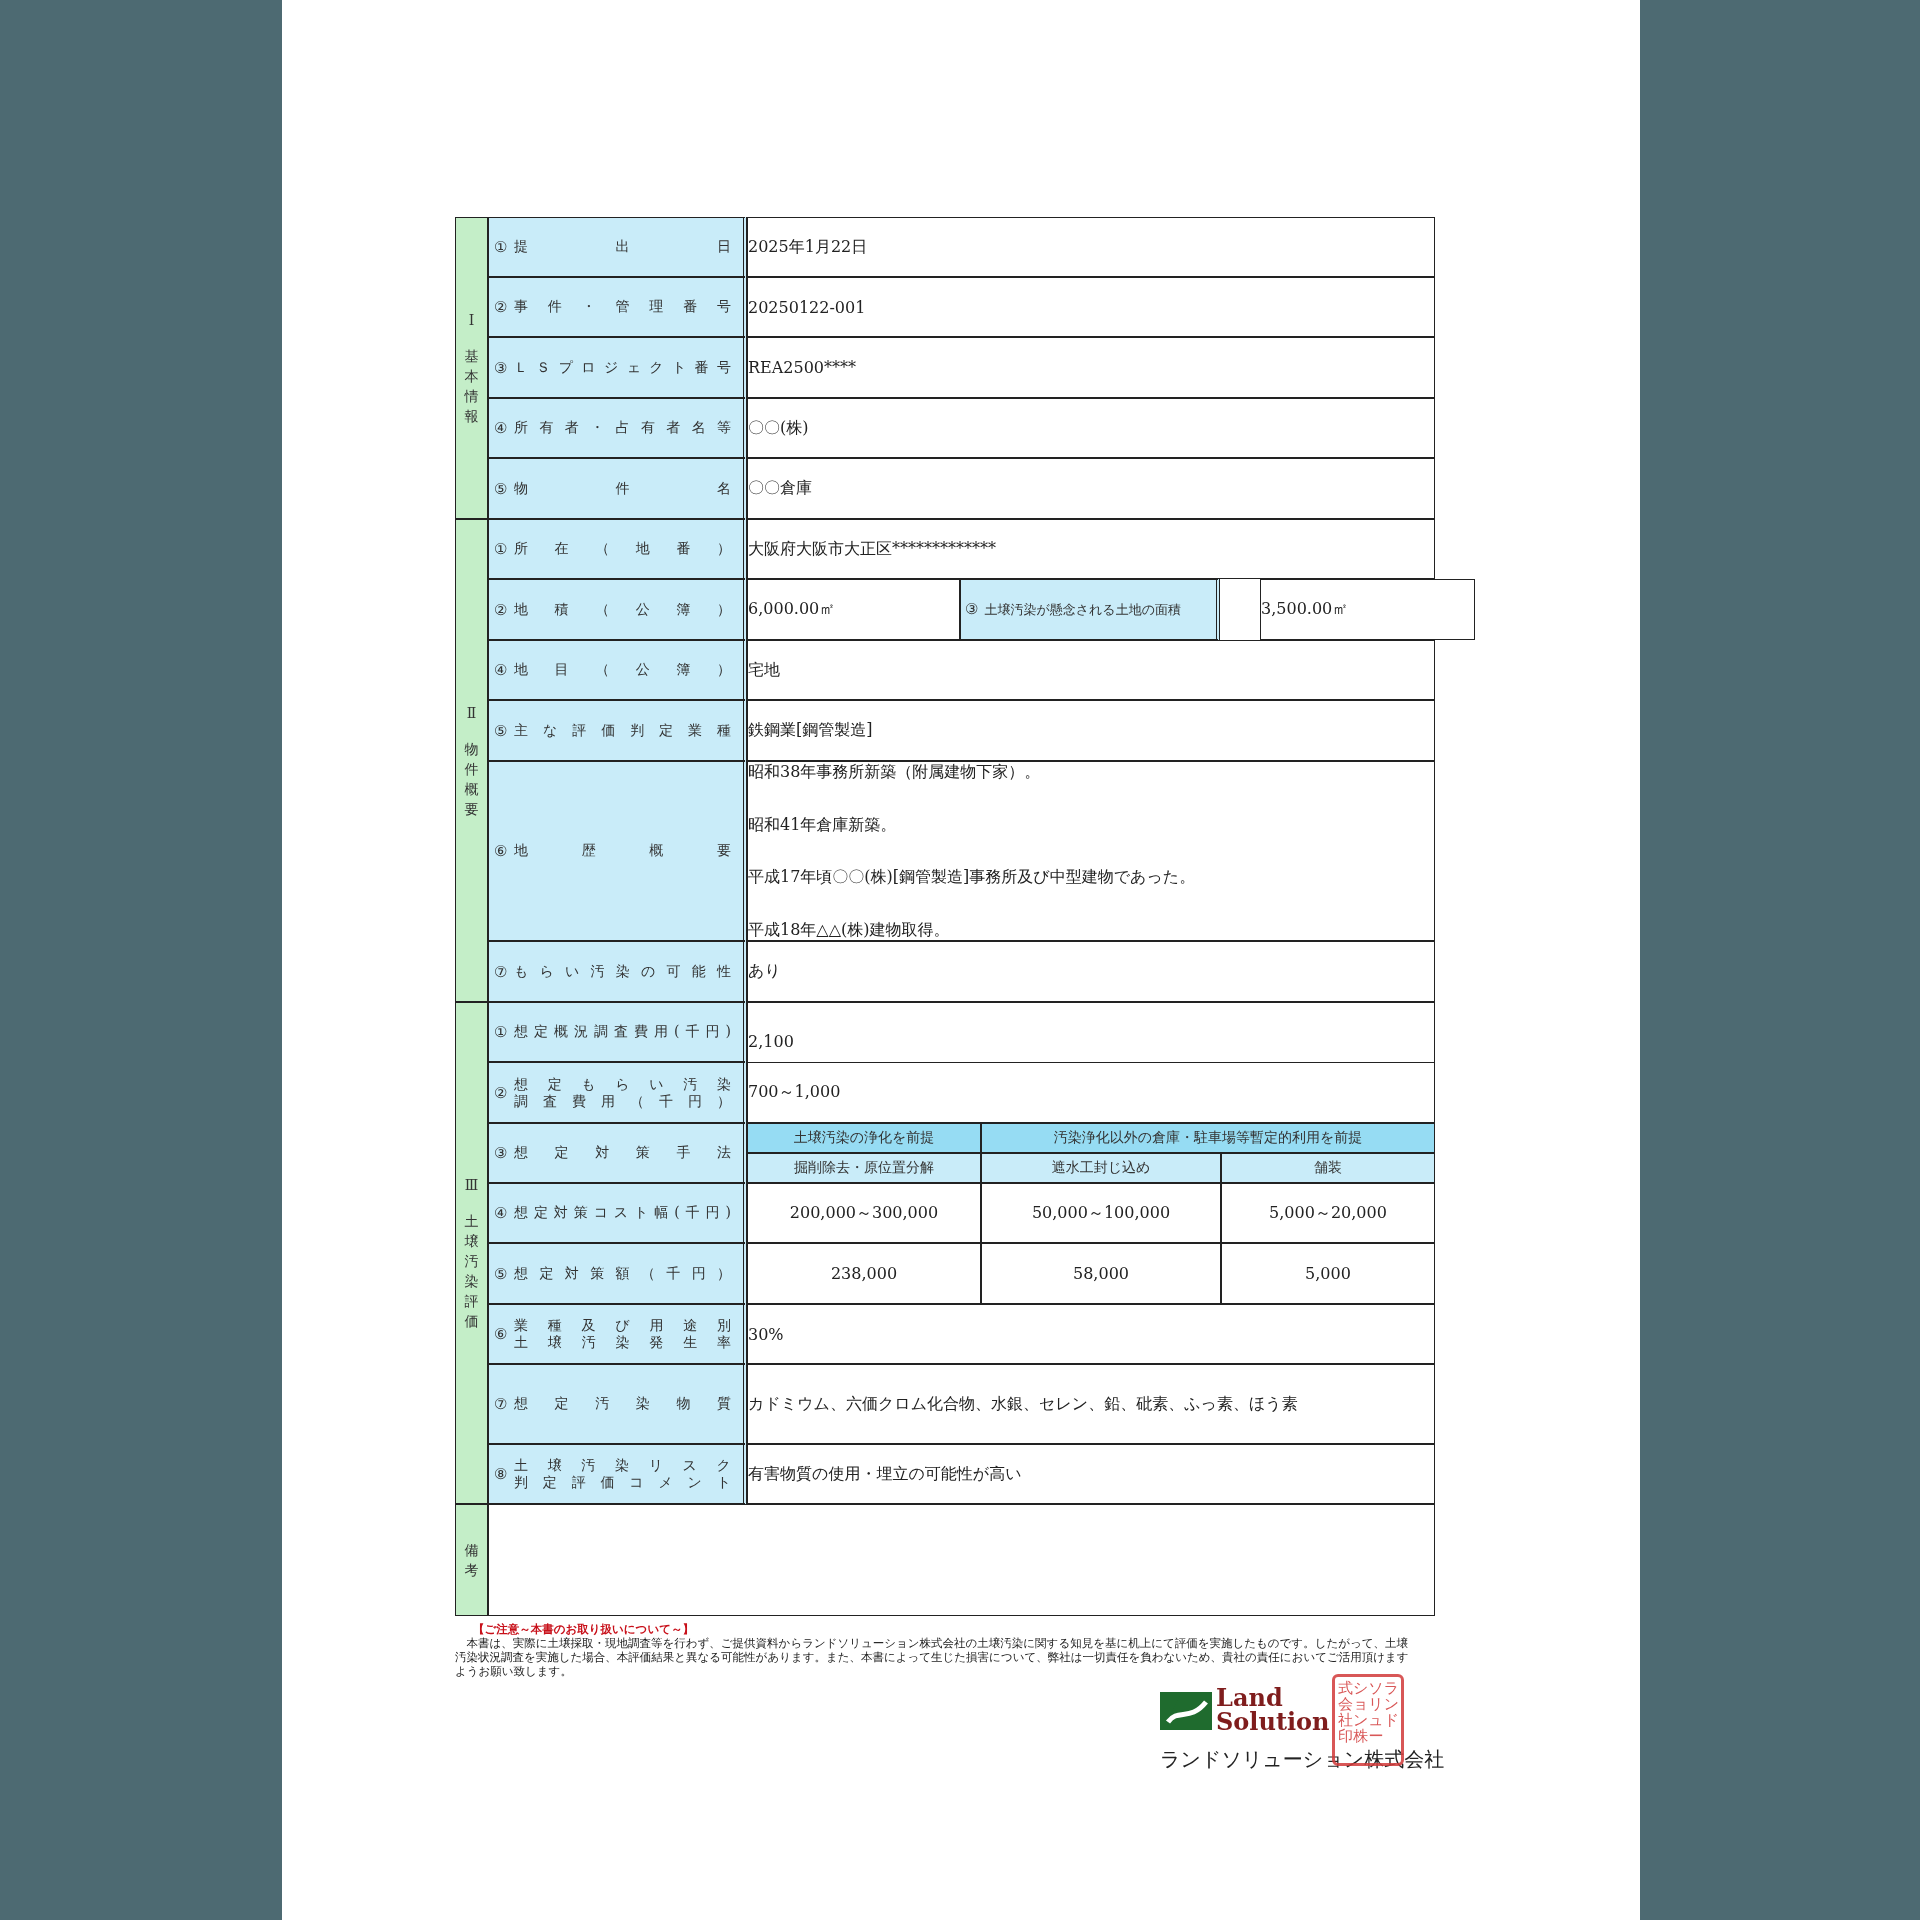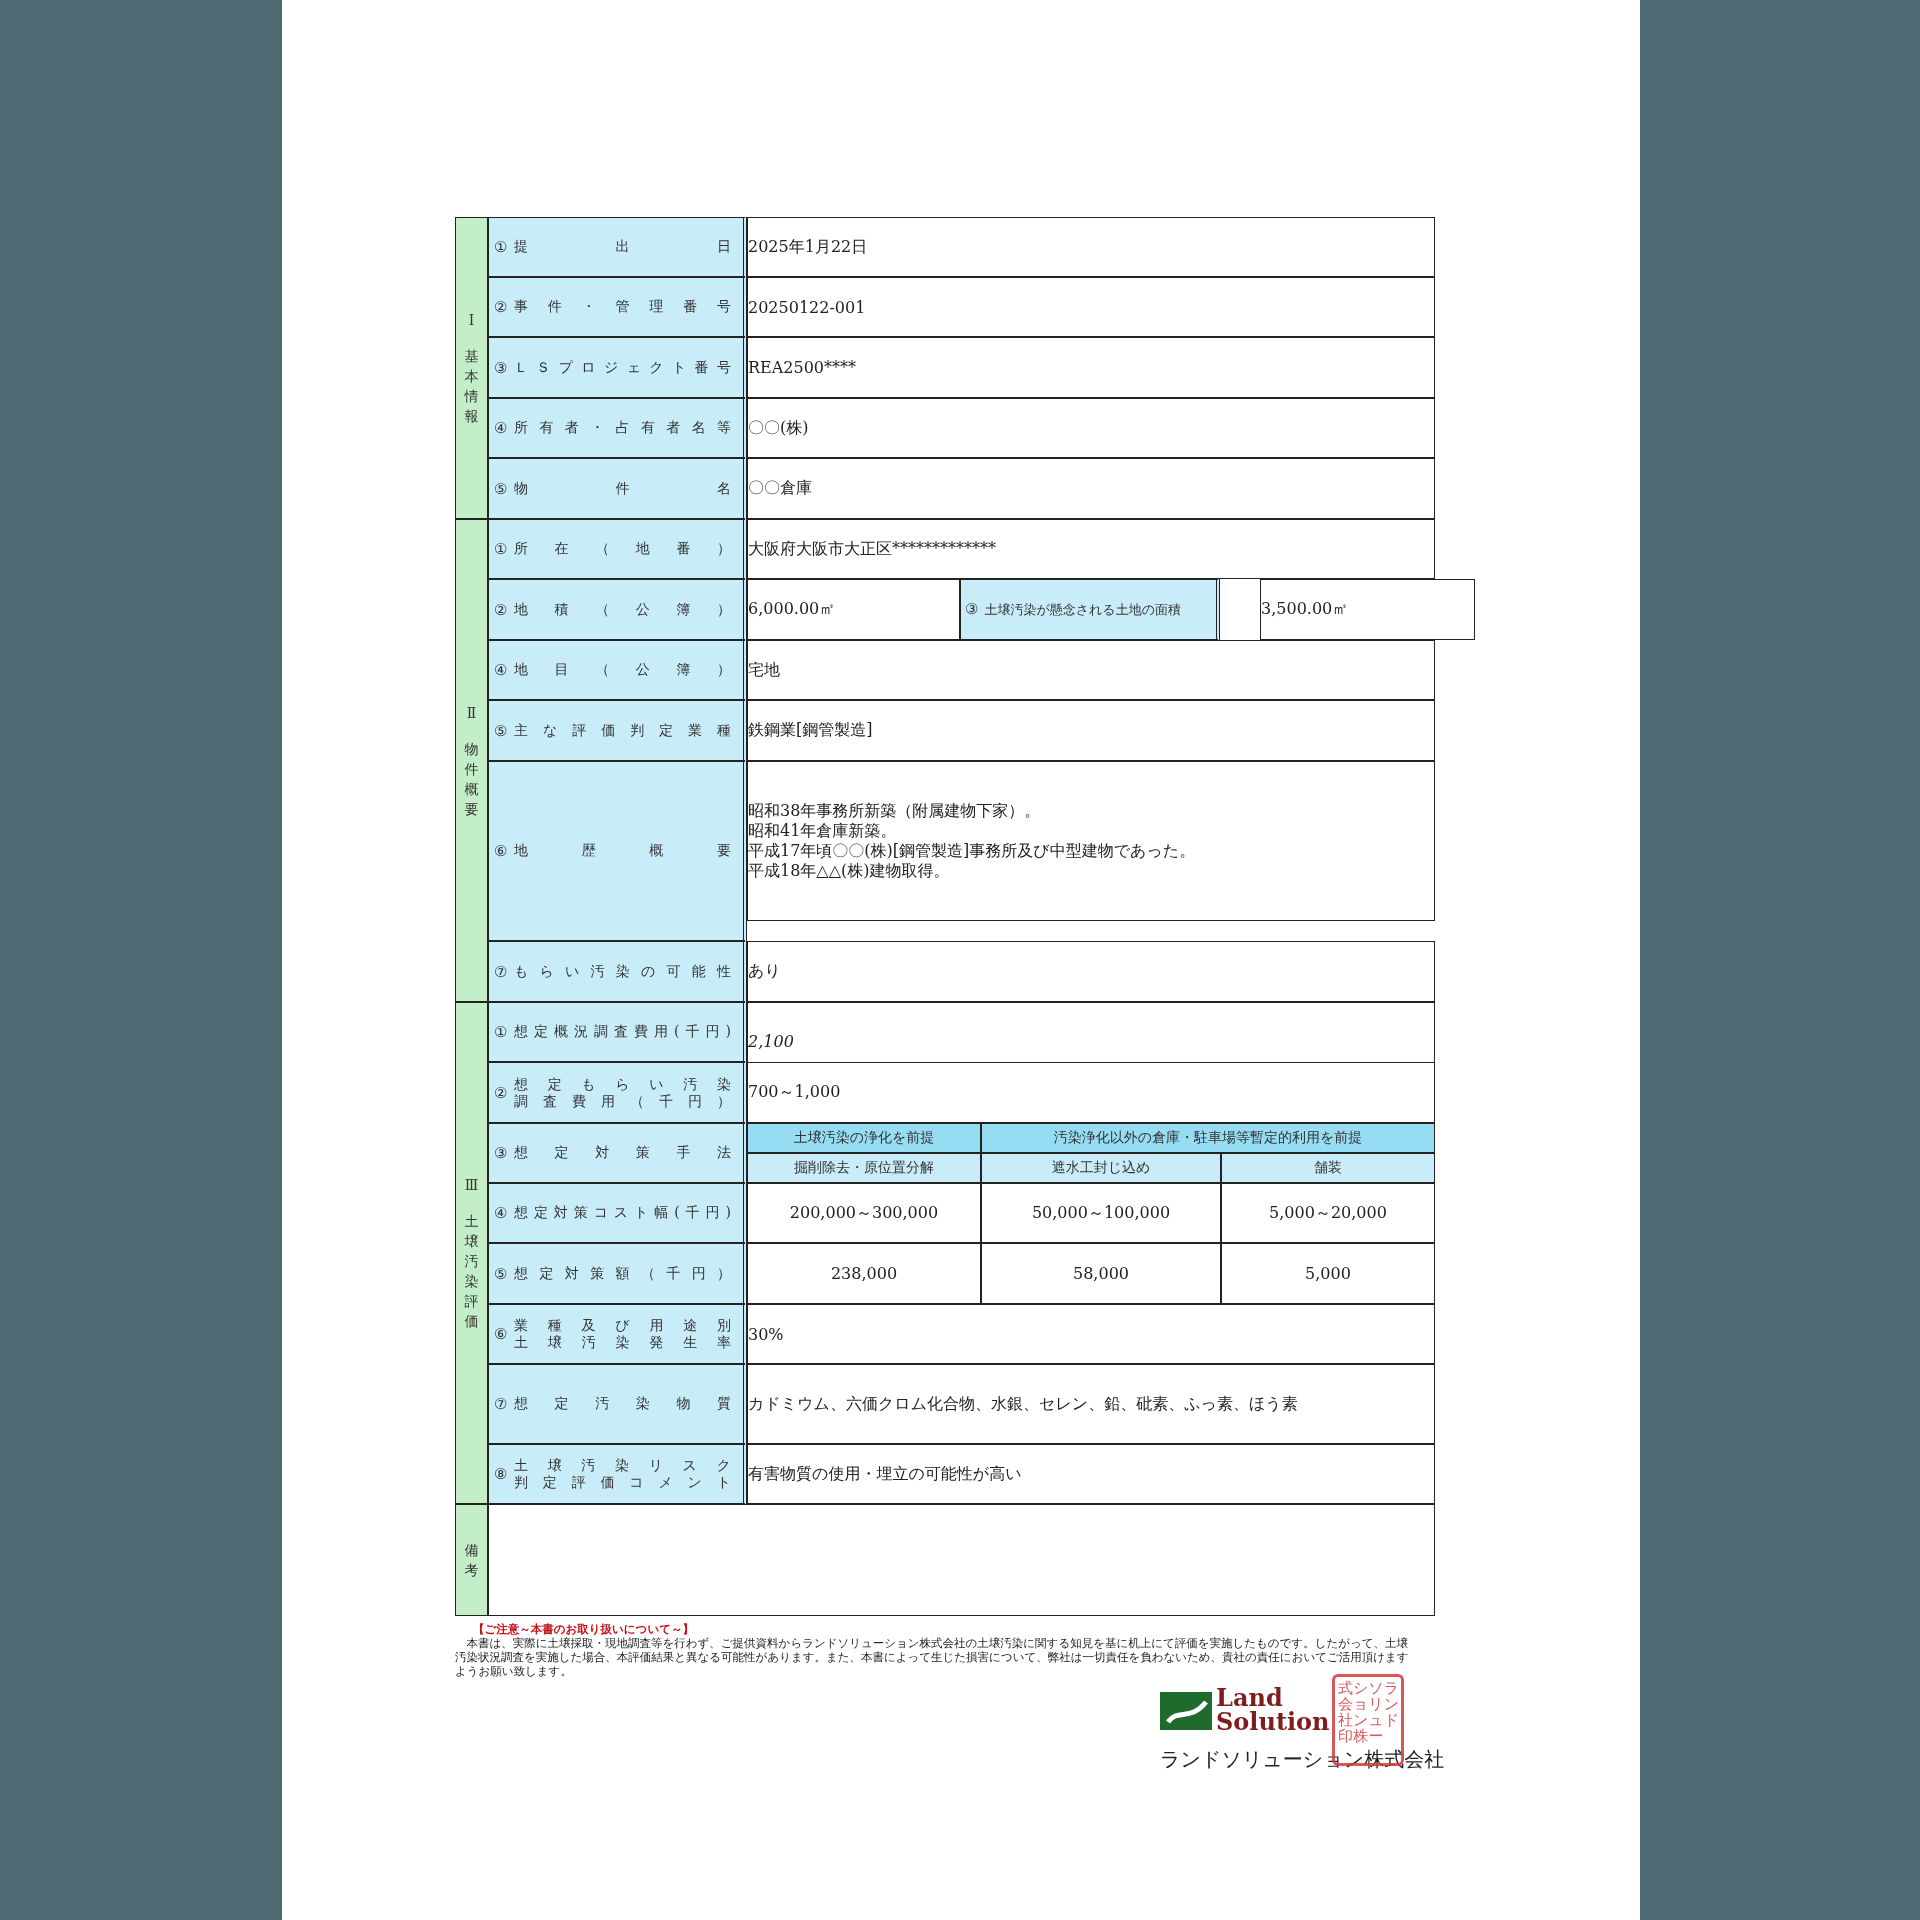--- a/index.html
+++ b/index.html
@@ -197,21 +197,21 @@
       <div class="abs val" style="left: 292px; top: 483px; width: 688px; height: 61px;">鉄鋼業[鋼管製造]</div>
       <div class="abs lbl" style="left: 33px; top: 544px; width: 259px; height: 180px;">
         <span class="num">⑥</span>
         <span class="txt">
           <span>地</span>
           <span>歴</span>
           <span>概</span>
           <span>要</span>
         </span>
       </div>
-      <div class="abs val multi" style="left: 292px; top: 544px; width: 688px; height: 160px;">
+      <div class="abs val multi" style="left: 292px; top: 544px; width: 688px; height: 180px; justify-content: space-between;">
         <div>昭和38年事務所新築（附属建物下家）。</div>
         <div>昭和41年倉庫新築。</div>
         <div>平成17年頃〇〇(株)[鋼管製造]事務所及び中型建物であった。</div>
         <div>平成18年△△(株)建物取得。</div>
       </div>
       <div class="abs lbl" style="left: 33px; top: 724px; width: 259px; height: 61px;">
         <span class="num">⑦</span>
         <span class="txt">
           <span>も</span>
           <span>ら</span>
@@ -244,21 +244,21 @@
           <span>調</span>
           <span>査</span>
           <span>費</span>
           <span>用</span>
           <span>(</span>
           <span>千</span>
           <span>円</span>
           <span>)</span>
         </span>
       </div>
-      <div class="abs val" style="left: 292px; top: 785px; width: 688px; height: 78px; font-style: italic;">2,100</div>
+      <div class="abs val" style="left: 292px; top: 785px; width: 688px; height: 78px;">2,100</div>
       <div class="abs lbl" style="left: 33px; top: 845px; width: 259px; height: 61px;">
         <span class="num">②</span>
         <span class="txt2">
           <span class="line">
             <span>想</span>
             <span>定</span>
             <span>も</span>
             <span>ら</span>
             <span>い</span>
             <span>汚</span>

